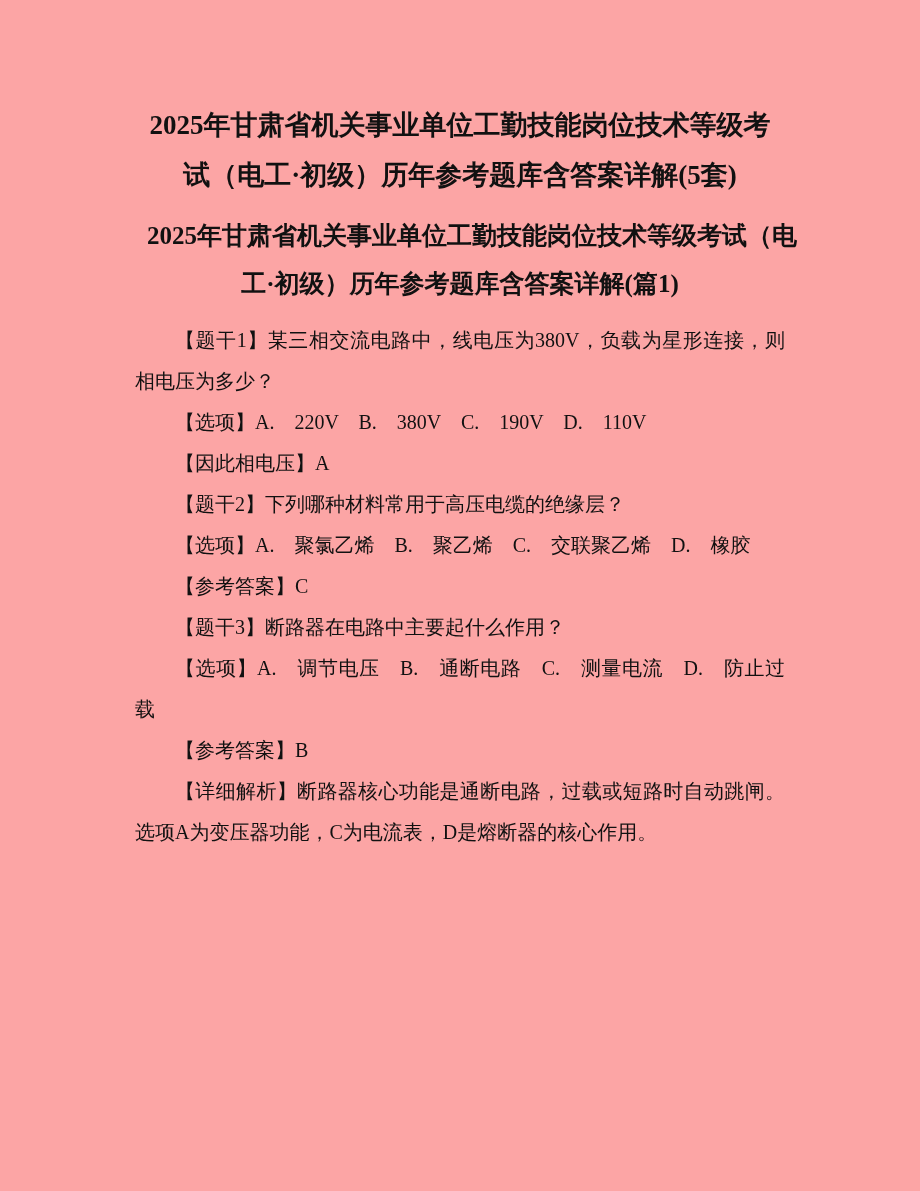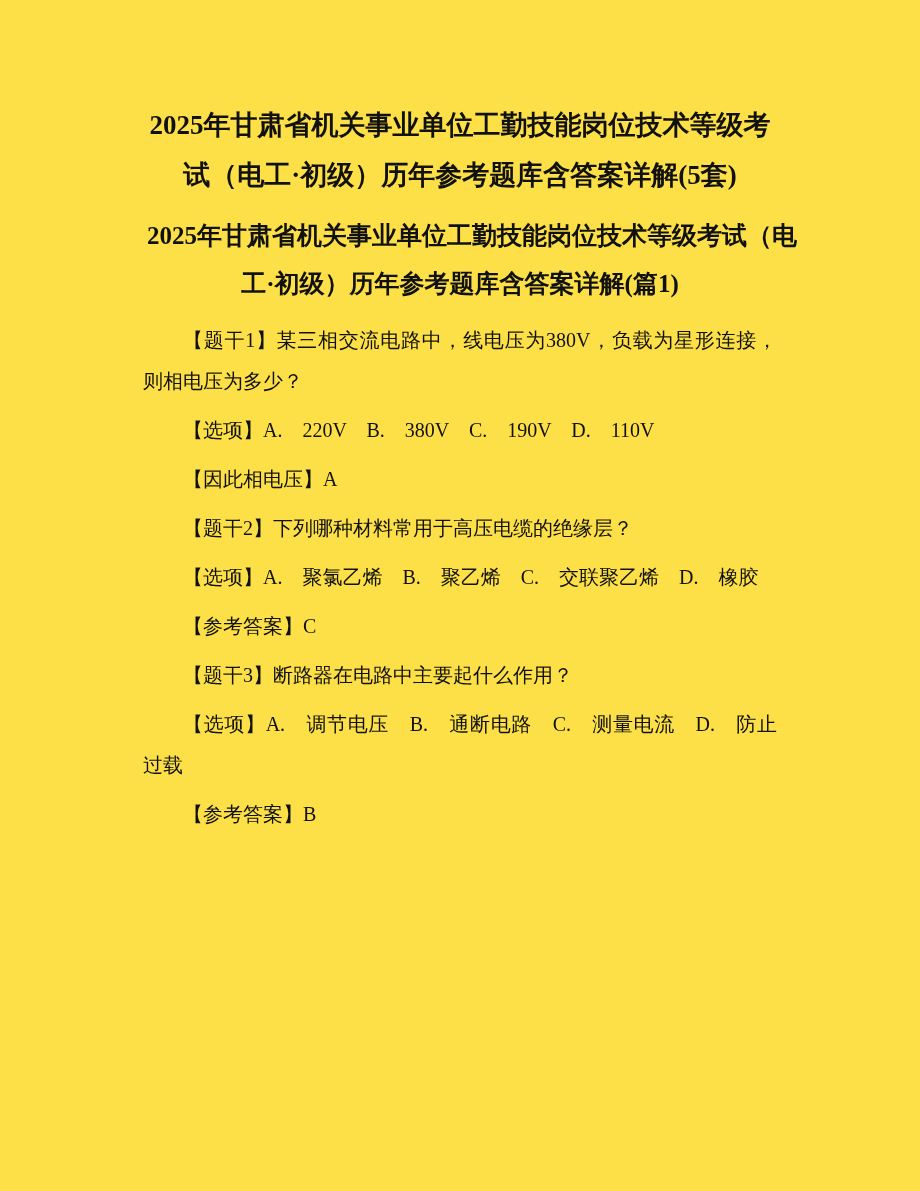--- a/index.html
+++ b/index.html
@@ -4,21 +4,21 @@
 <style>
   html, body {
     margin: 0;
     padding: 0;
     background: #ffffff;
   }
   .page {
     position: relative;
     width: 920px;
     height: 1191px;
-    background: #fde047;
+    background: #fca5a5;
     color: #111111;
     font-family: "Liberation Serif", "DejaVu Serif", serif;
     overflow: hidden;
   }
   .doc {
     width: 650px;
     margin: 0 auto;
   }
   .h1 {
     margin: 100px 0 0 0;
@@ -35,21 +35,21 @@
     text-align: center;
   }
   .tline { display: block; white-space: nowrap; }
   .body-text {
     margin-top: 8px;
     font-size: 20px;
     line-height: 41px;
     text-align: justify;
   }
   .body-text p {
-    margin: 8px;
+    margin: 0;
     text-indent: 2em;
   }
 </style>
 </head>
 <body>
 
 <div class="page">
   <div class="doc">
 
     <div class="h1">
@@ -67,16 +67,17 @@
       <p>【选项】A.　220V　B.　380V　C.　190V　D.　110V</p>
       <p>【因此相电压】A</p>
 
       <p>【题干2】下列哪种材料常用于高压电缆的绝缘层？</p>
       <p>【选项】A.　聚氯乙烯　B.　聚乙烯　C.　交联聚乙烯　D.　橡胶</p>
       <p>【参考答案】C</p>
 
       <p>【题干3】断路器在电路中主要起什么作用？</p>
       <p>【选项】A.　调节电压　B.　通断电路　C.　测量电流　D.　防止过载</p>
       <p>【参考答案】B</p>
+      <p>【详细解析】断路器核心功能是通断电路，过载或短路时自动跳闸。选项A为变压器功能，C为电流表，D是熔断器的核心作用。</p>
     </div>
 
   </div>
 </div>
 
 </body></html>

